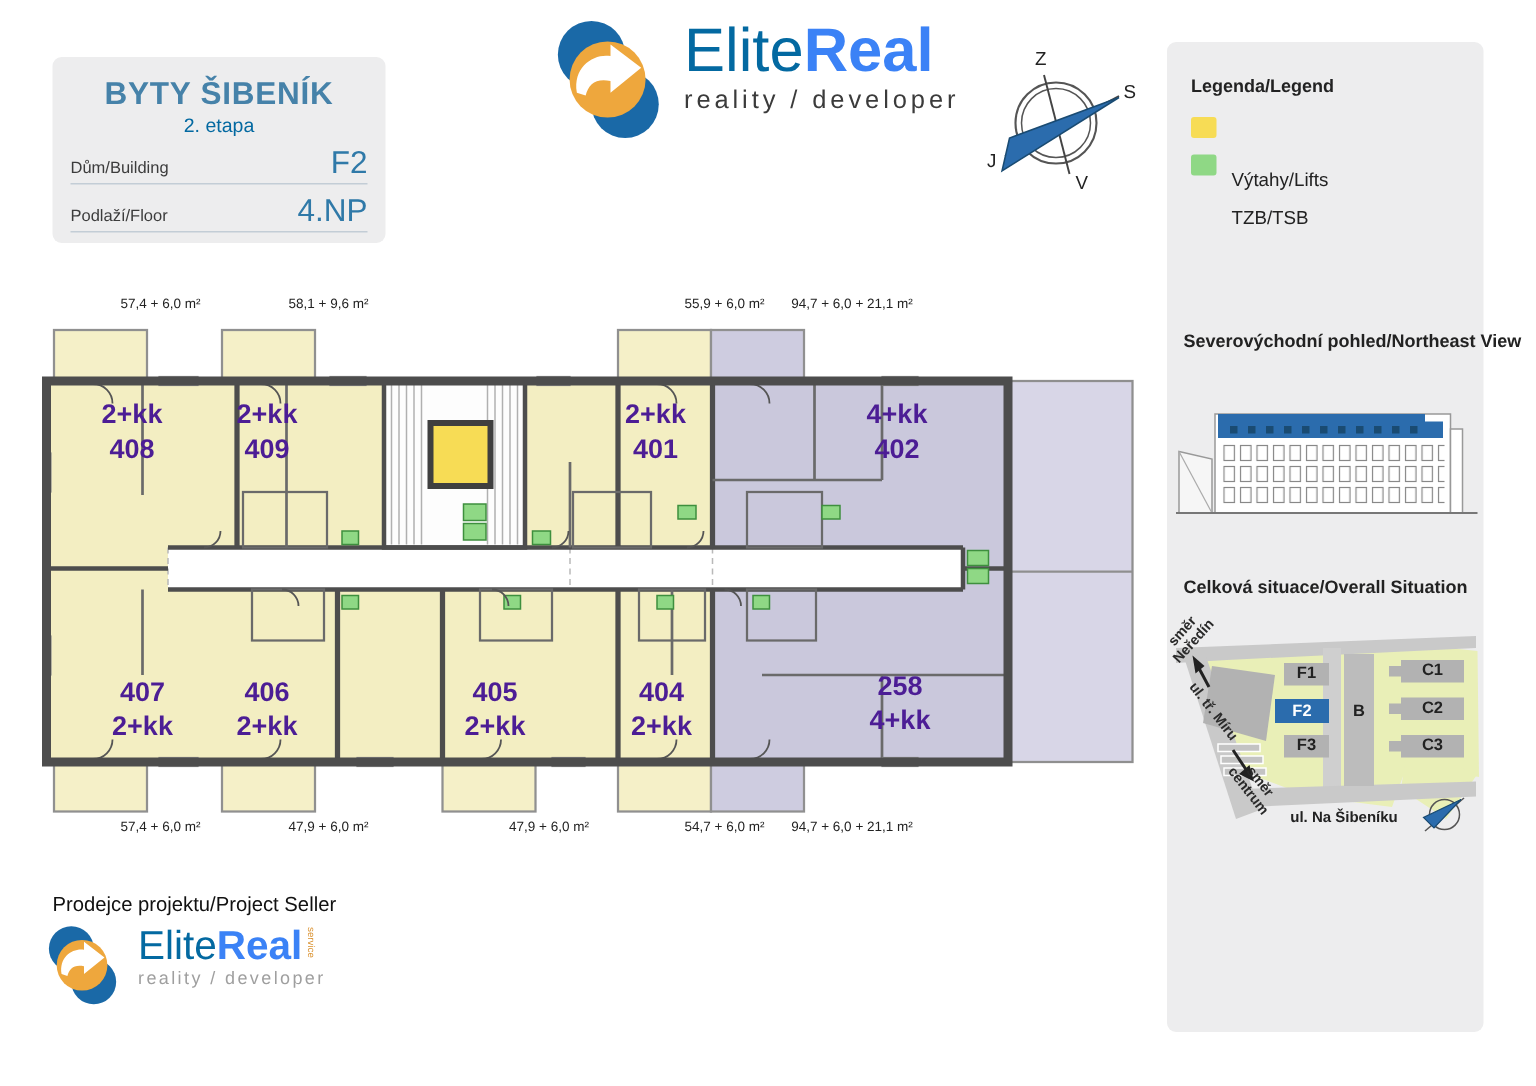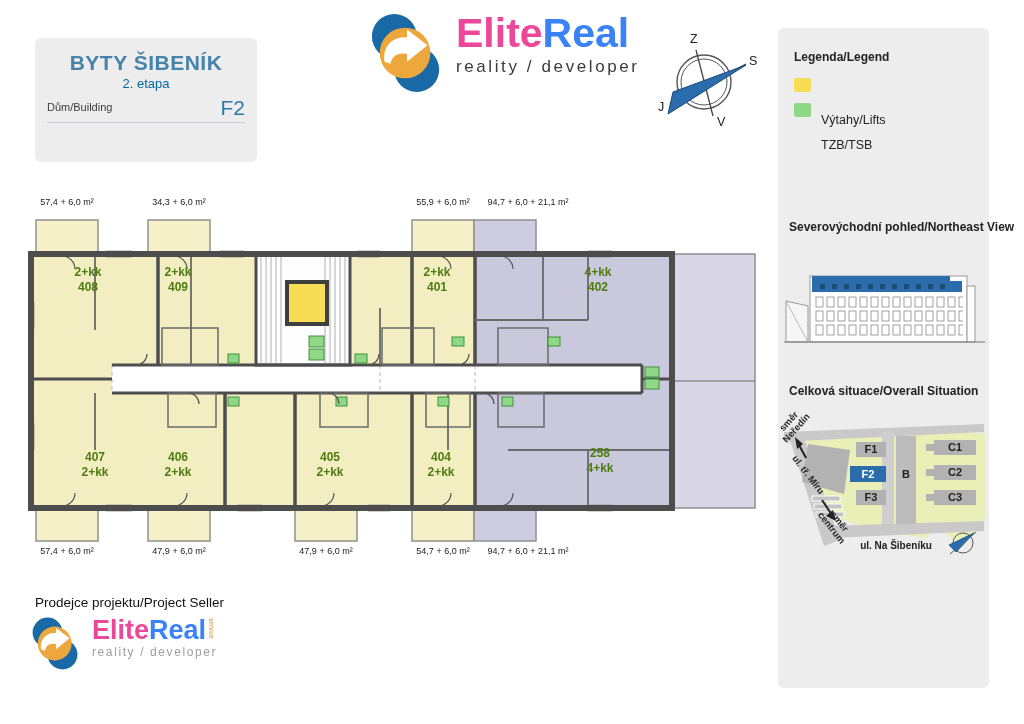--- a/index.html
+++ b/index.html
@@ -4,31 +4,31 @@
 <style>
   html,body{margin:0;padding:0;background:#fff;}
   #page{position:relative;width:1024px;height:724px;background:#ffffff;overflow:hidden;
         font-family:"Liberation Sans",sans-serif;color:#1a1a1a;}
   .abs{position:absolute;}
 
   
   .info-box{left:35px;top:38px;width:222px;height:124px;background:#ededee;border-radius:6px;}
   .info-title{margin-top:13px;text-align:center;font-size:21px;font-weight:700;color:#4682a9;letter-spacing:.5px;}
   .info-stage{text-align:center;font-size:13px;color:#0369a1;margin-top:1px;}
-  .info-row{display:flex;justify-content:space-between;align-items:center;
+  .info-row{display:flex;justify-content:space-between;align-items:flex-end;
             margin:4px 12px 0 12px;border-bottom:1px solid #c3cdd6;padding-bottom:1px;height:26px;}
   .info-row .lbl{font-size:11px;color:#3c3c3c;padding-bottom:3px;}
   .info-row .val{font-size:21px;color:#2f79a8;}
 
   
   .logo{display:flex;align-items:flex-start;}
   .logo-main{left:368px;top:12px;}
   .logo-text{margin-left:10px;}
   .lt-line{font-size:41px;line-height:1.05;white-space:nowrap;}
-  .lt-elite{color:#ec4899;font-weight:700;}
+  .lt-elite{color:#0369a1;font-weight:400;}
   .lt-real{color:#3b82f6;font-weight:700;}
   .lt-tag{font-size:17px;color:#3b3b3b;letter-spacing:2.6px;margin-top:2px;}
   .logo-foot{left:30px;top:616px;}
   .logo-foot .lt-line{font-size:27px;}
   .logo-foot .lt-tag{font-size:12px;color:#9f9f9f;letter-spacing:1.6px;margin-top:1px;}
   .lt-service{display:inline-block;writing-mode:vertical-rl;font-size:6.5px;color:#d98f2b;
               letter-spacing:0;line-height:1;margin-left:1px;}
 
   
   .compass{left:656px;top:30px;width:106px;height:100px;}
@@ -54,35 +54,39 @@
   
   .contact{left:792px;top:610px;font-size:12.5px;line-height:1.38;color:#111;}
   .contact .co{font-weight:700;}
 
   
   .seller-label{left:35px;top:595px;font-size:13.5px;color:#111;}
 
   
   .plan{left:28px;top:196px;width:730px;height:364px;}
   .plan svg{position:absolute;left:0;top:14px;width:730px;height:345px;}
-  .dim{position:absolute;transform:translateX(-50%);font-size:9px;color:#222;white-space:nowrap;}
-  .apt{position:absolute;transform:translateX(-50%);text-align:center;font-size:12px;font-weight:600;
-       color:#4d7c0f;line-height:1.25;white-space:nowrap;}
+  .dim{position:absolute;transform:translateX(-50%);font-size:9px;color:#222;white-space:nowrap;margin-left:40px;}
+  .apt{position:absolute;transform:translateX(-50%);text-align:center;font-size:18px;font-weight:600;
+       color:#4c1d95;line-height:1.25;white-space:nowrap;}
 </style>
 </head>
 <body>
 
 <div id="page">
 
   <div class="abs info-box">
     <div class="info-title">BYTY ŠIBENÍK</div>
     <div class="info-stage">2. etapa</div>
     <div class="info-row">
       <span class="lbl">Dům/Building</span>
       <span class="val">F2</span>
+    </div>
+    <div class="info-row">
+      <span class="lbl">Podlaží/Floor</span>
+      <span class="val">4.NP</span>
     </div>
   </div>
 
   <div class="abs logo logo-main">
     <span>
       <svg width="78" height="82" viewBox="0 0 80 84" aria-hidden="true">
         <circle cx="27" cy="25" r="23" fill="#1a69a7"></circle>
         <circle cx="50" cy="59" r="23" fill="#1a69a7"></circle>
         <circle cx="38" cy="42" r="26" fill="#eea73d"></circle>
         <path d="M17 51 C14 33 29 24 40 26 L40 18 L61 34 L40 51 L40 43 C30 41 25 45 23 53 Z" fill="#ffffff"></path>
@@ -300,21 +304,21 @@
         <path d="M430 155 a11 11 0 0 0 11 -11"></path>
         <path d="M160 183 a11 11 0 0 1 11 11"></path>
         <path d="M300 183 a11 11 0 0 1 11 11"></path>
         <path d="M455 183 a11 11 0 0 1 11 11"></path>
       </g>
 
       <rect x="3" y="44" width="641" height="254" fill="none" stroke="#4d4d4d" stroke-width="6"></rect>
     </svg>
 
     <span class="dim" style="left:39px;top:1px;">57,4 + 6,0 m²</span>
-    <span class="dim" style="left:151px;top:1px;">34,3 + 6,0 m²</span>
+    <span class="dim" style="left:151px;top:1px;">58,1 + 9,6 m²</span>
     <span class="dim" style="left:415px;top:1px;">55,9 + 6,0 m²</span>
     <span class="dim" style="left:500px;top:1px;">94,7 + 6,0 + 21,1 m²</span>
     <span class="dim" style="left:39px;top:350px;">57,4 + 6,0 m²</span>
     <span class="dim" style="left:151px;top:350px;">47,9 + 6,0 m²</span>
     <span class="dim" style="left:298px;top:350px;">47,9 + 6,0 m²</span>
     <span class="dim" style="left:415px;top:350px;">54,7 + 6,0 m²</span>
     <span class="dim" style="left:500px;top:350px;">94,7 + 6,0 + 21,1 m²</span>
 
     <div class="apt" style="left:60px;top:69px;">
       <div>2+kk</div>

